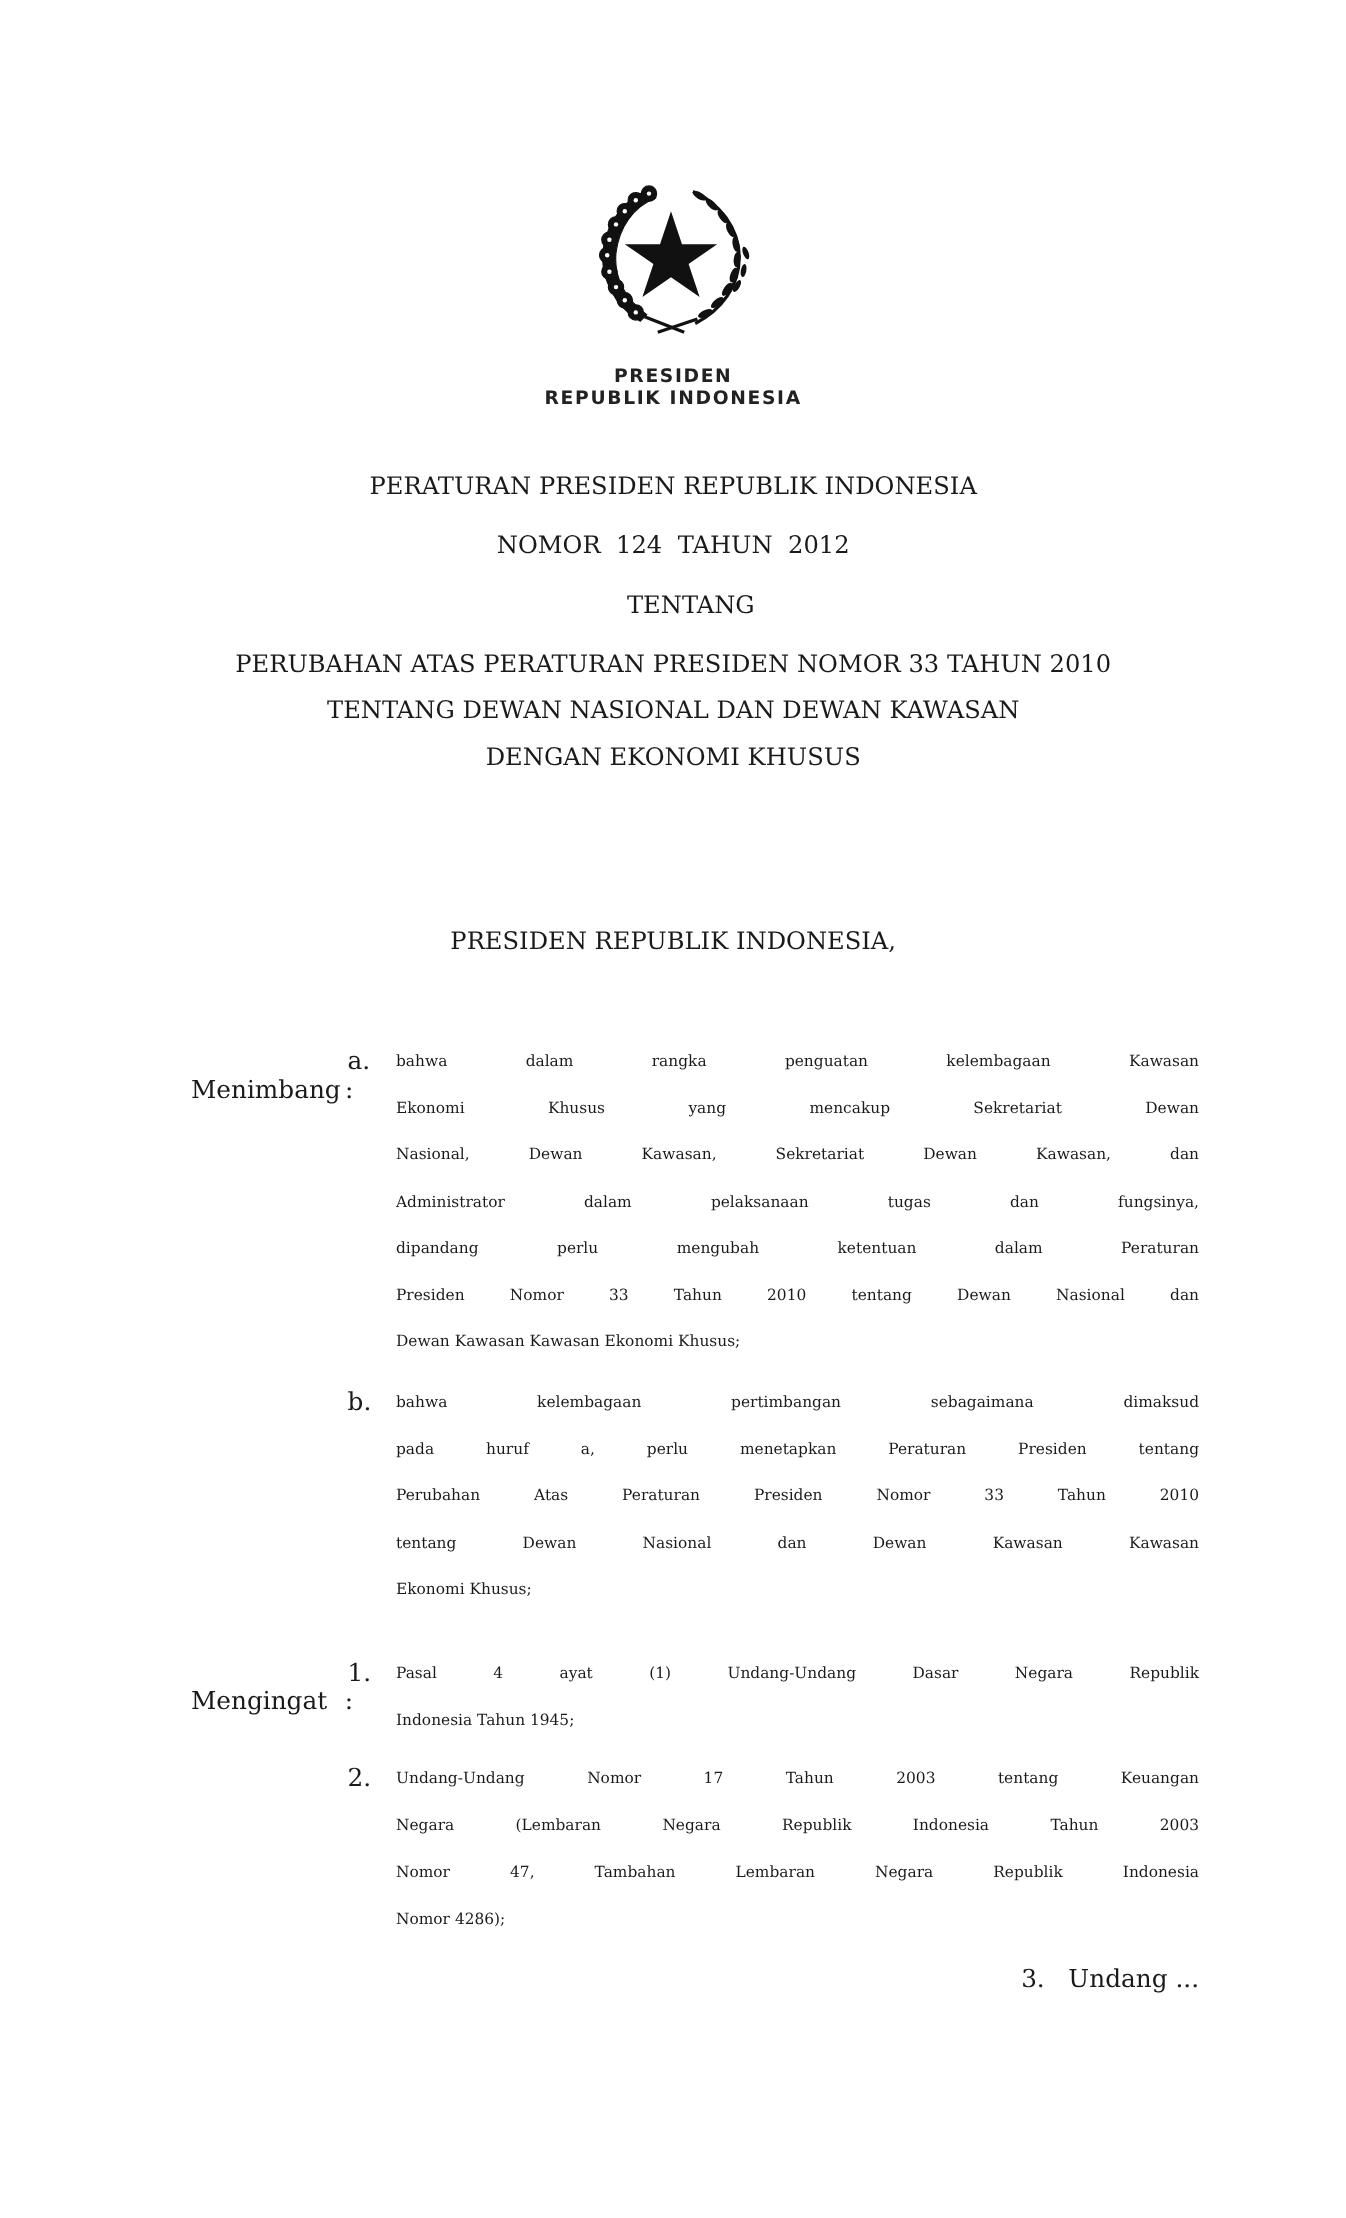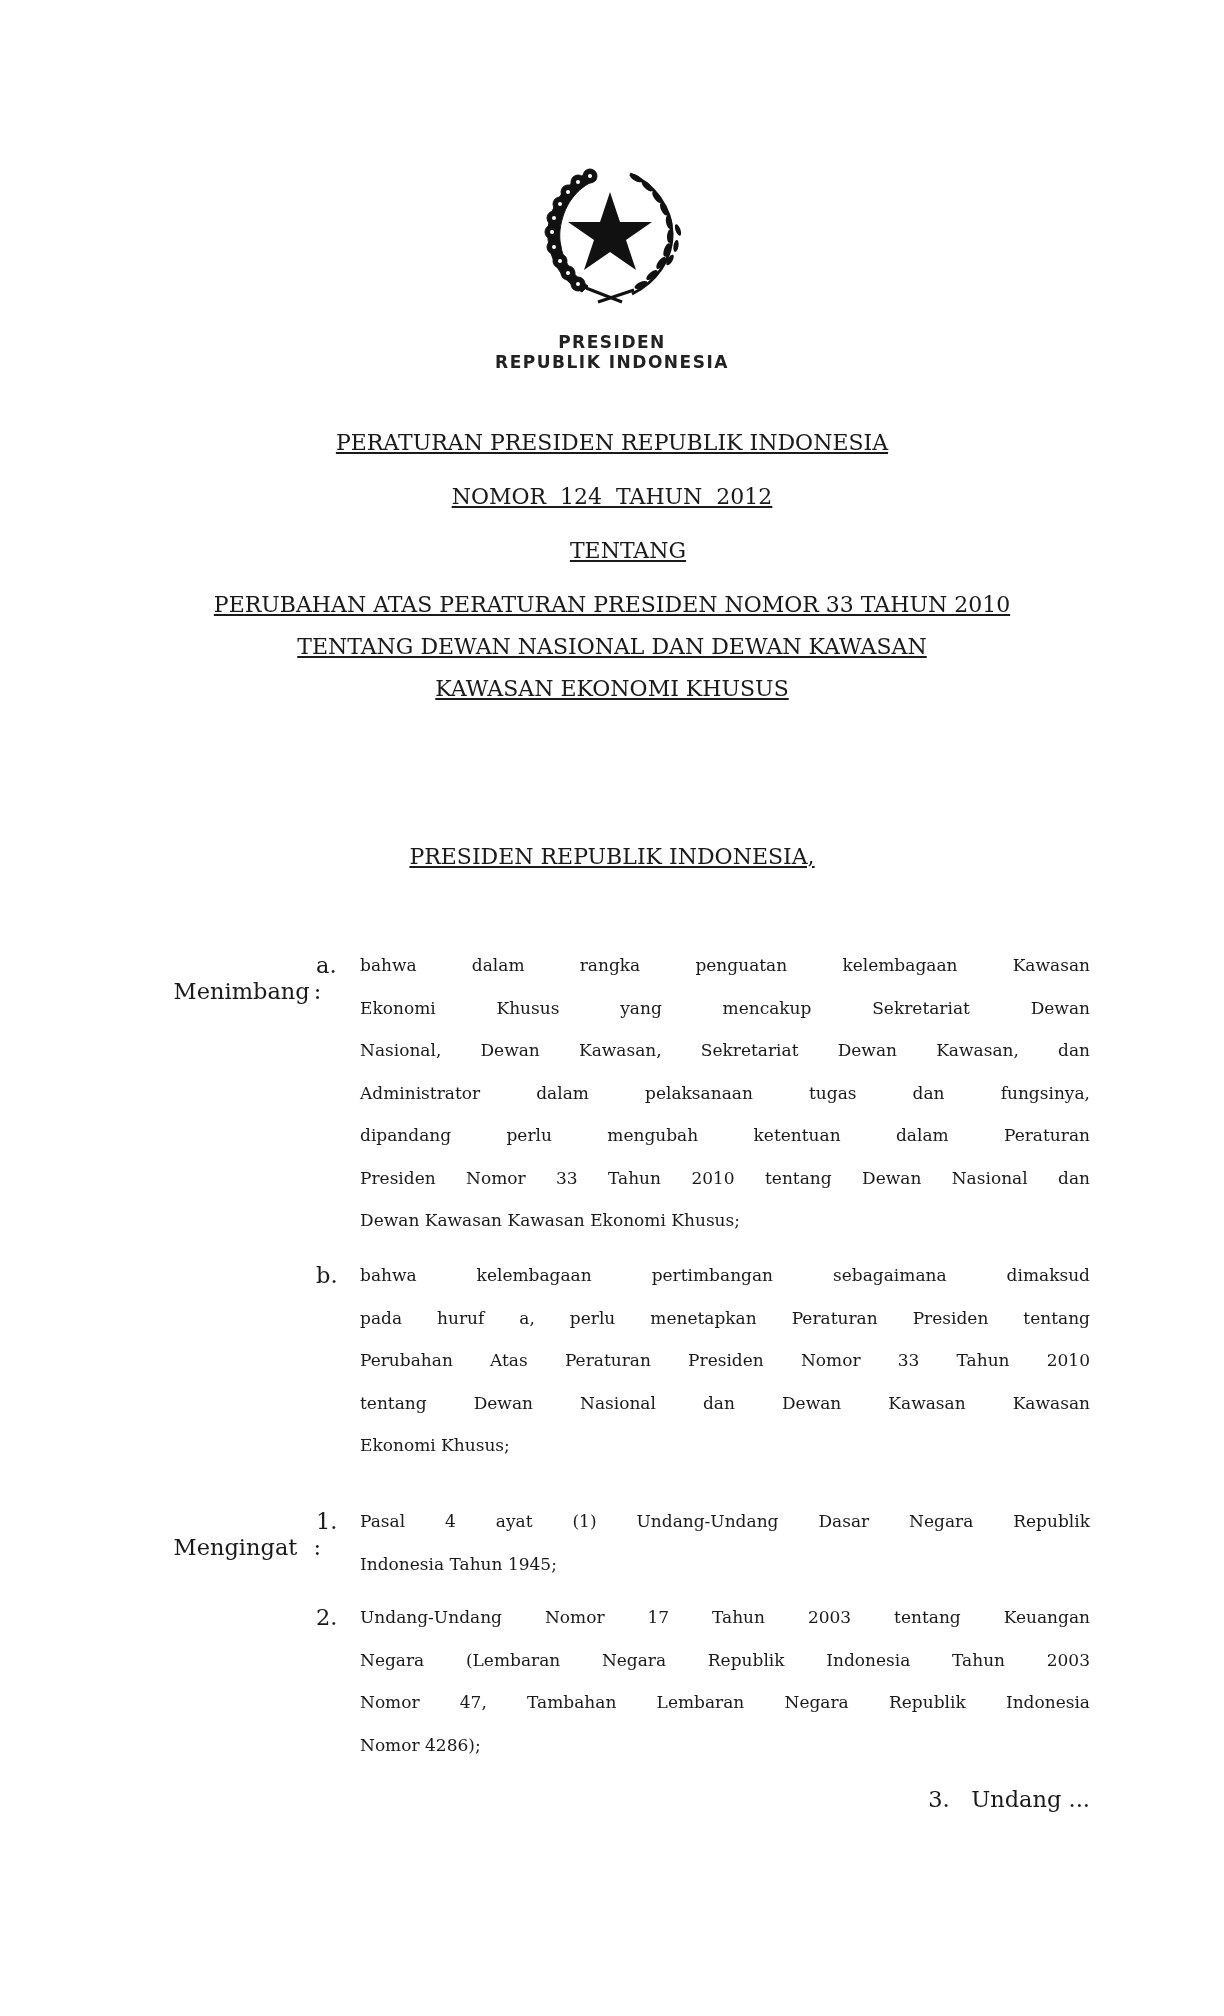--- a/index.html
+++ b/index.html
@@ -45,39 +45,38 @@
     .cap2 { top: 352px; }
 
     .center-line {
       position: absolute;
       left: 0;
       width: 1224px;
       text-align: center;
       font-size: 22px;
       color: #1a1a1a;
       white-space: pre;
-      text-decoration: underline;
     }
 
     .label {
       position: absolute;
       left: 145px;
       font-size: 22.5px;
       white-space: pre;
     }
     .marker {
       position: absolute;
       font-size: 22.5px;
       white-space: pre;
     }
     .para {
       position: absolute;
       left: 360px;
       width: 730px;
-      font-size: 17px;
+      font-size: 14px;
       line-height: 42.5px;
       text-align: justify;
       margin: 0;
     }
     .para .ln {
       display: block;
       text-align: justify;
       text-align-last: justify;
       height: 42.5px;
       white-space: nowrap;
@@ -154,21 +153,21 @@
   </svg>
 
   <div class="emblem-caption cap1">PRESIDEN</div>
   <div class="emblem-caption cap2">REPUBLIK  INDONESIA</div>
 
   <div class="center-line" style="top:430px;">PERATURAN PRESIDEN REPUBLIK INDONESIA</div>
   <div class="center-line" style="top:484px;">NOMOR  124  TAHUN  2012</div>
   <div class="center-line" style="top:538px;margin-left:16px;">TENTANG</div>
   <div class="center-line" style="top:592px;">PERUBAHAN ATAS PERATURAN PRESIDEN NOMOR 33 TAHUN 2010</div>
   <div class="center-line" style="top:634px;">TENTANG DEWAN NASIONAL DAN DEWAN KAWASAN</div>
-  <div class="center-line" style="top:676px;">KAWASAN EKONOMI KHUSUS</div>
+  <div class="center-line" style="top:676px;">DENGAN EKONOMI KHUSUS</div>
   <div class="center-line" style="top:844px;">PRESIDEN REPUBLIK INDONESIA,</div>
 
   <div class="label" style="top:952px;">
     <span>Menimbang</span><span style="margin-left:4px;">:</span>
   </div>
 
   <div class="marker" style="left:316px; top:952px;">a.</div>
   <div class="para" style="top:944px;">
     <span class="ln">bahwa dalam rangka penguatan kelembagaan Kawasan</span>
     <span class="ln">Ekonomi Khusus yang mencakup Sekretariat Dewan</span>

